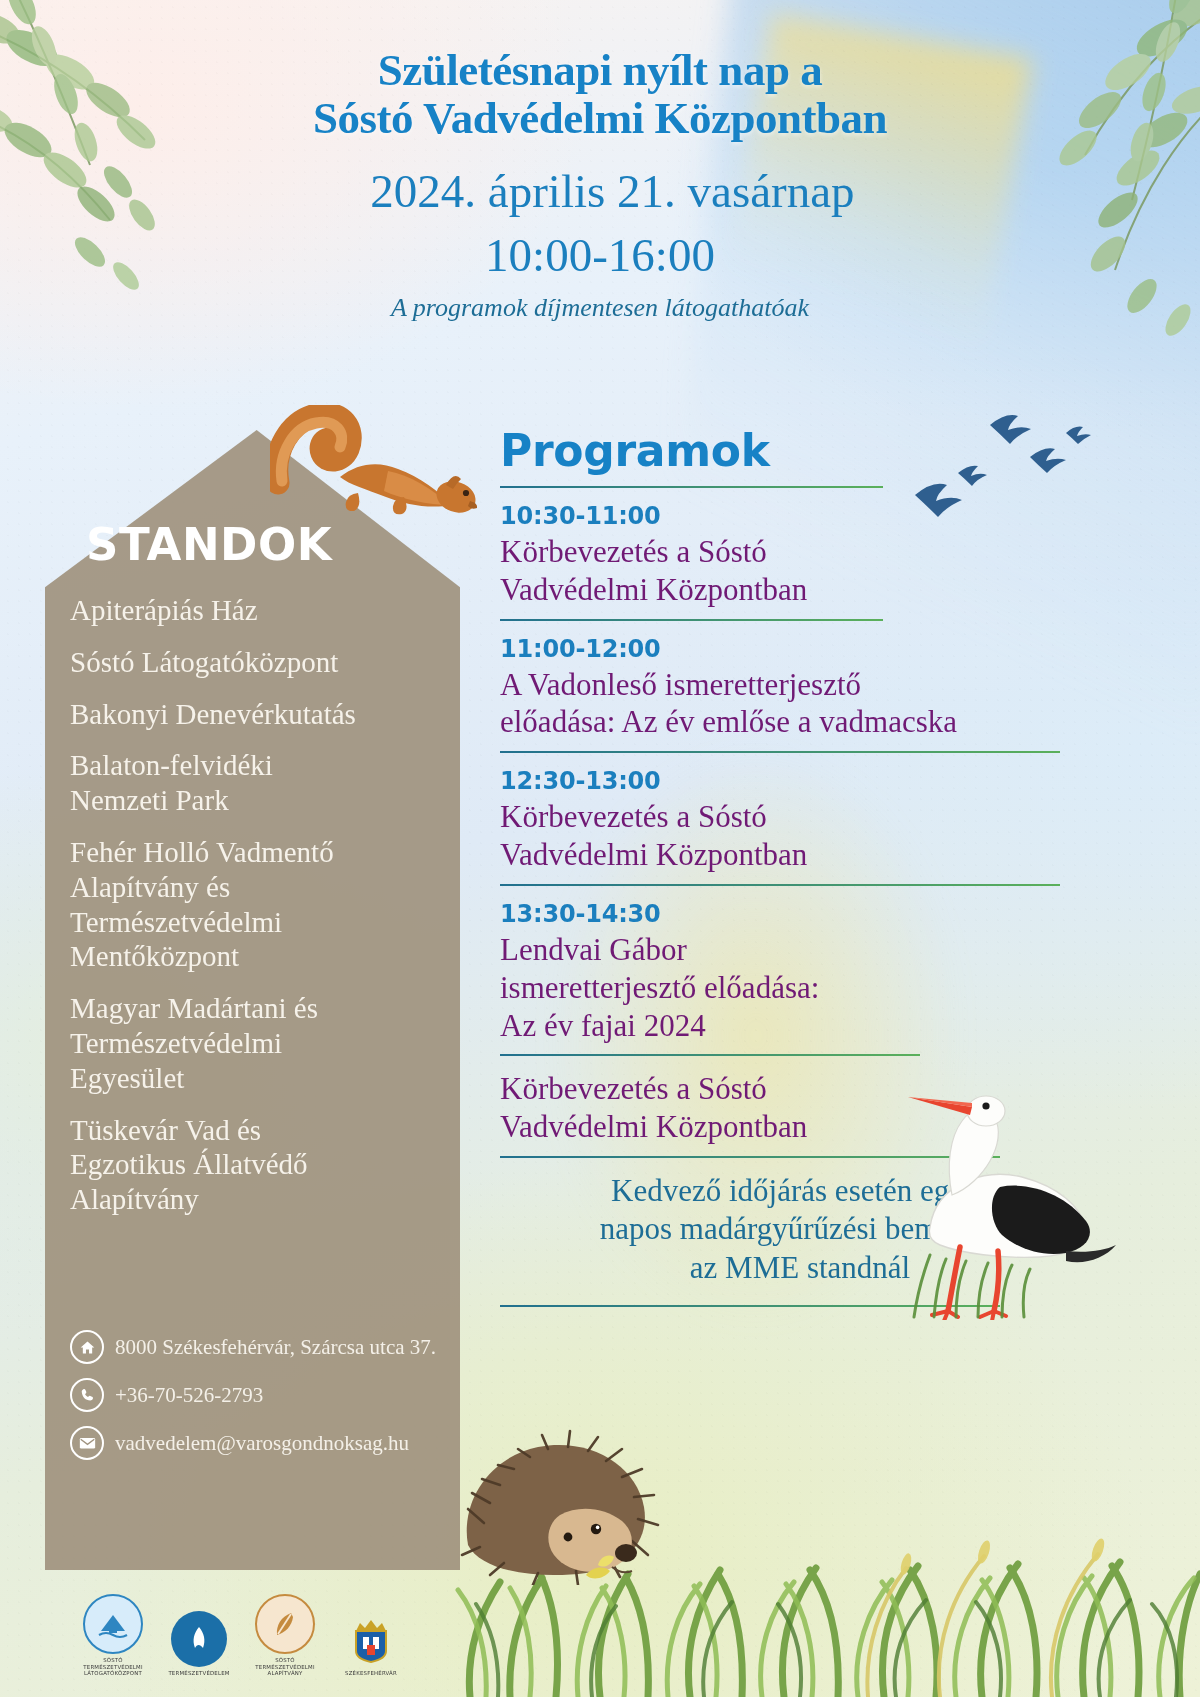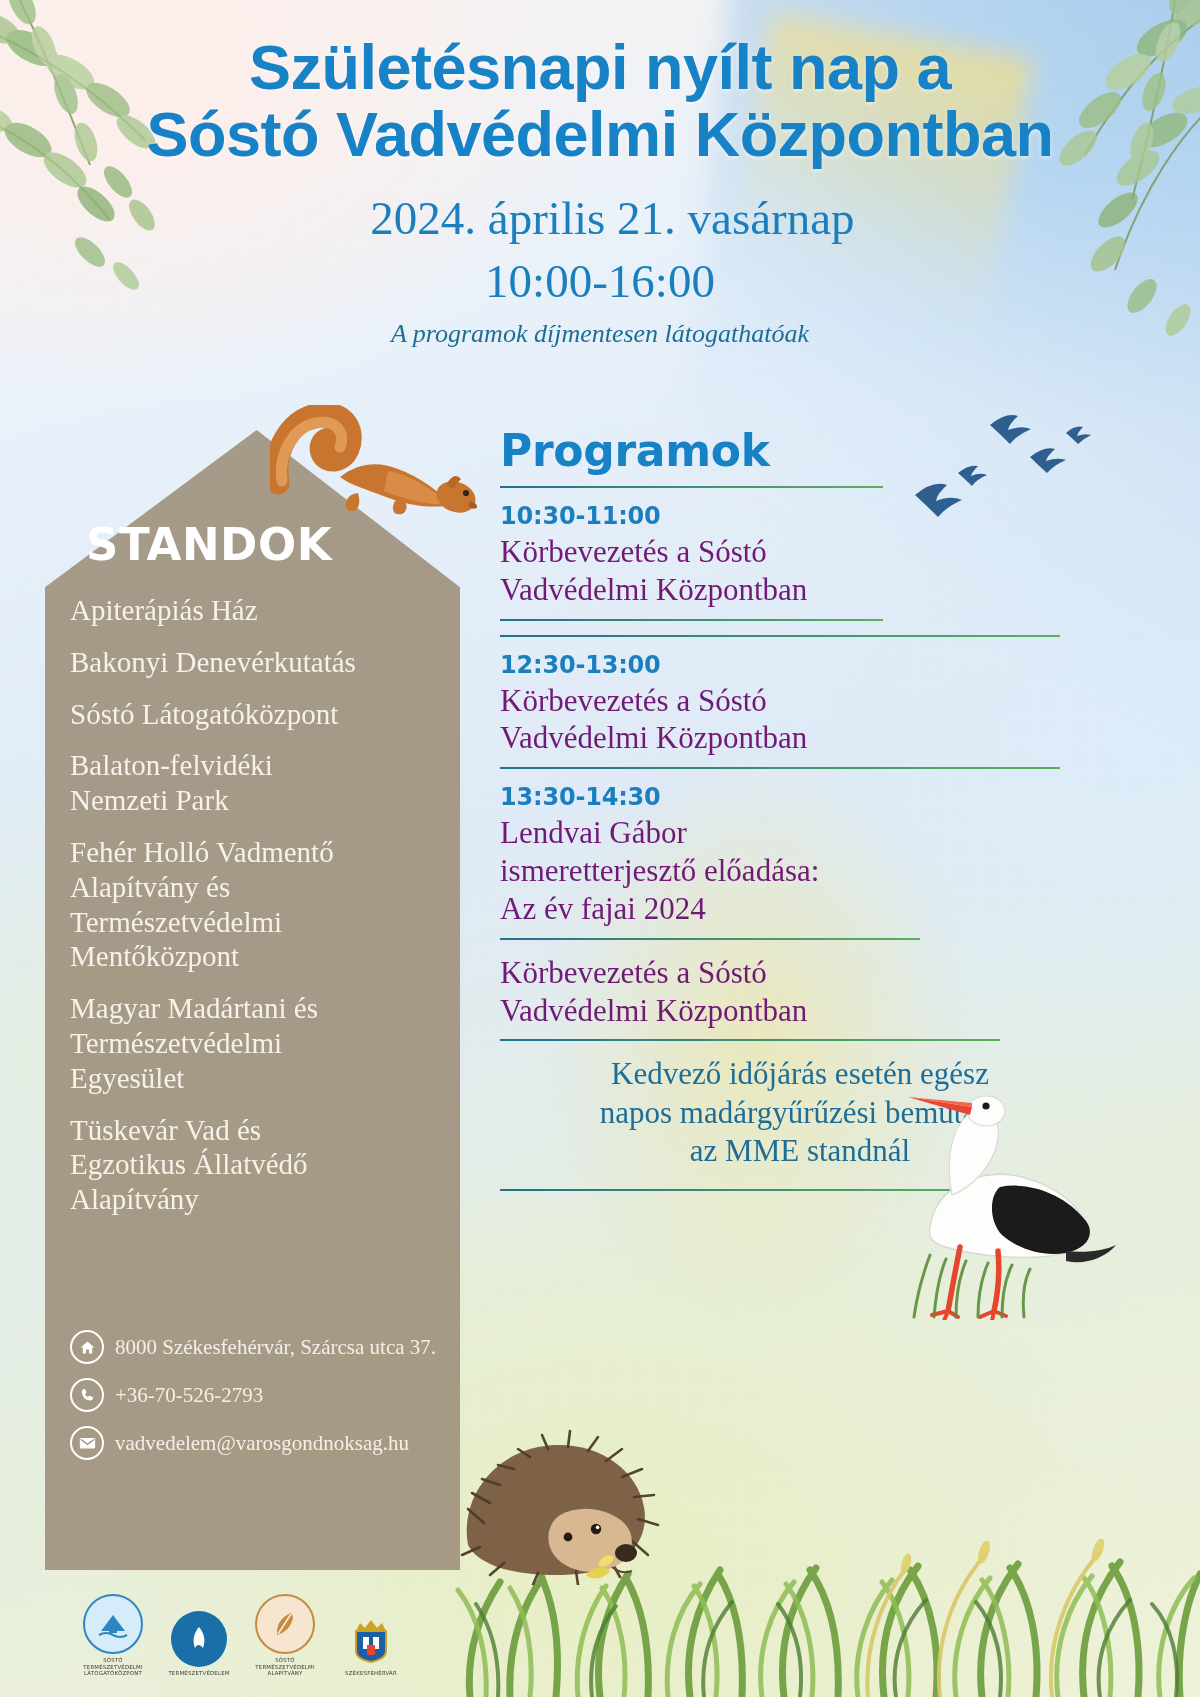--- a/index.html
+++ b/index.html
@@ -47,27 +47,27 @@
       radial-gradient(circle at 70% 65%, rgba(0,0,0,.05) 0 1px, rgba(0,0,0,0) 1px);
     background-size:7px 7px, 11px 11px;
   }
 
   
   .leaf-cluster{position:absolute;}
 
   
   .header{position:absolute;left:0;right:0;top:34px;text-align:center;z-index:6;}
   .title{
-    font-family:Liberation Sans, sans-serif;
+    font-family:Liberation Serif, serif;
     font-weight:700;
-    font-size:63px;line-height:1.07;
+    font-size:45px;line-height:1.07;
     color:#1782c6;
     letter-spacing:-.5px;
     text-shadow:0 2px 4px rgba(255,255,255,.55);
-    margin:0;padding:0 60px;
+    margin:12px;padding:0 60px;
   }
   .subdate{
     margin-top:22px;
     font-family:"Liberation Serif",serif;
     font-size:47px;color:#1b7fbe;line-height:1.18;padding-left:25px;
   }
   .subtime{
     margin-top:8px;
     font-family:"Liberation Serif",serif;
     font-size:47px;color:#1b7fbe;
@@ -287,22 +287,22 @@
       <path d="M134 92 q6 13 -2 17 q-10 2 -9 -8 q1 -8 11 -9 z" fill="#c8762f"></path>
     </g>
   </svg>
 
   <div class="stands">
     <div class="stands-shape"></div>
     <div class="stands-inner">
       <div class="stands-title">STANDOK</div>
 
       <div class="stand-item">Apiterápiás Ház</div>
+      <div class="stand-item">Sóstó Látogatóközpont</div>
       <div class="stand-item">Bakonyi Denevérkutatás</div>
-      <div class="stand-item">Sóstó Látogatóközpont</div>
       <div class="stand-item" style="white-space:pre-line">Balaton-felvidéki
 Nemzeti Park</div>
       <div class="stand-item" style="white-space:pre-line">Fehér Holló Vadmentő
 Alapítvány és
 Természetvédelmi
 Mentőközpont</div>
       <div class="stand-item" style="white-space:pre-line">Magyar Madártani és
 Természetvédelmi
 Egyesület</div>
       <div class="stand-item" style="white-space:pre-line">Tüskevár Vad és
@@ -343,20 +343,25 @@
     <div class="prog-title">Programok</div>
     <div class="rule"></div>
 
     <div class="prog-item">
       <div class="prog-time">10:30-11:00</div>
       <div class="prog-desc">Körbevezetés a Sóstó
 Vadvédelmi Központban</div>
     </div>
     <div class="rule"></div>
 
+    <div class="prog-item">
+      <div class="prog-time">11:00-12:00</div>
+      <div class="prog-desc">A Vadonleső ismeretterjesztő
+előadása: Az év emlőse a vadmacska</div>
+    </div>
     <div class="rule" style="width:560px"></div>
 
     <div class="prog-item">
       <div class="prog-time">12:30-13:00</div>
       <div class="prog-desc">Körbevezetés a Sóstó
 Vadvédelmi Központban</div>
     </div>
     <div class="rule" style="width:560px"></div>
 
     <div class="prog-item">

